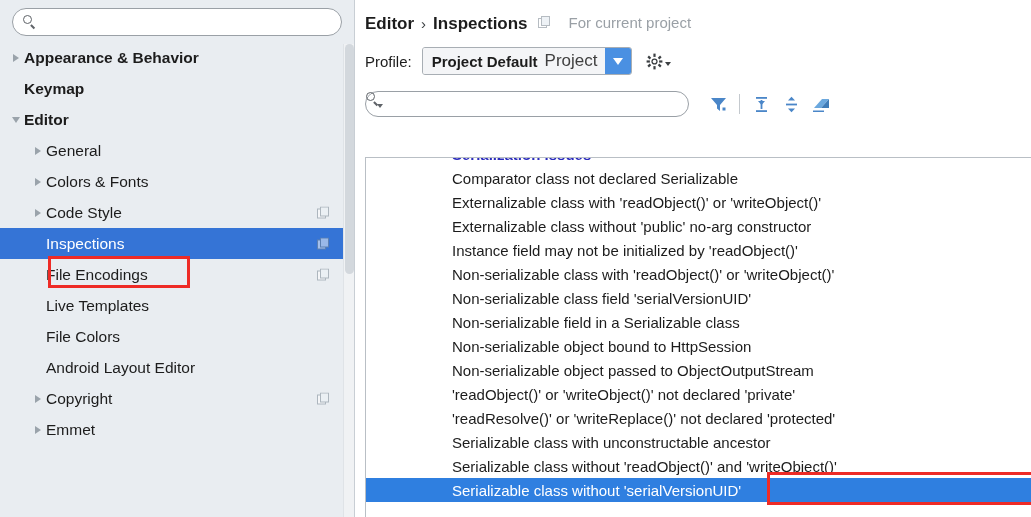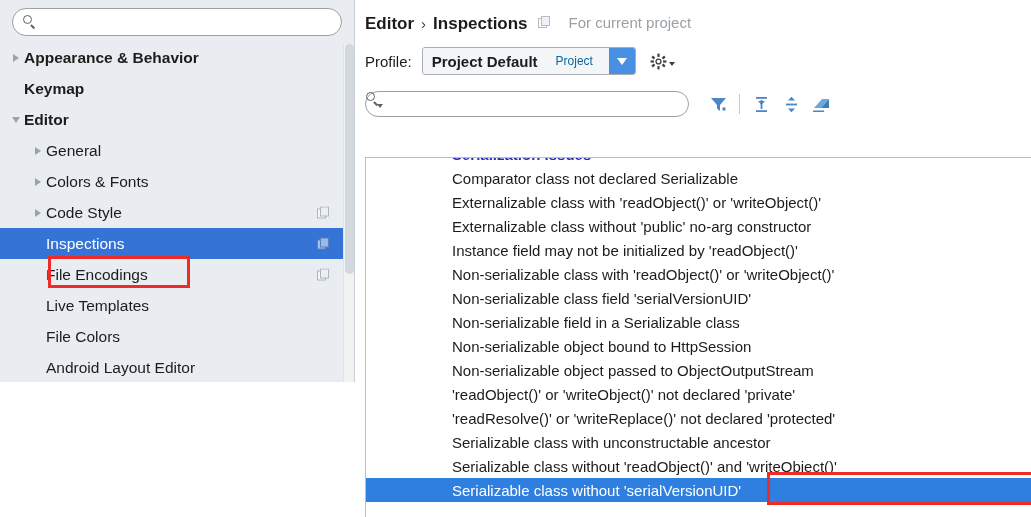--- a/index.html
+++ b/index.html
@@ -13,21 +13,21 @@
     position: relative;
     width: 1031px; height: 517px;
     display: flex;
     background: #ffffff;
   }
 
   
   #sidebar {
     position: relative;
     width: 355px;
-    height: 382px;
+    height: 517px;
     background: #e9edf1;
     flex: 0 0 355px;
     border-right: 1px solid #c8ced4;
     overflow: hidden;
   }
   .sb-search-wrap {
     padding: 8px 12px 6px 12px;
   }
   .sb-search {
     position: relative;
@@ -181,26 +181,26 @@
     display: flex;
     align-items: stretch;
     height: 28px;
     border: 1px solid #a8aeb4;
     background: #f4f5f7;
     border-radius: 3px;
     overflow: hidden;
   }
   .profile-combo .sel {
     display: flex; align-items: center;
-    padding: 0 16px 0 9px;
-    gap: 18px;
+    padding: 0 8px 0 9px;
+    gap: 7px;
     background: #f4f5f7;
   }
   .profile-combo .sel .nm { font-size: 15px; font-weight: bold; color: #1c1c1c; }
-  .profile-combo .sel .sc { font-size: 12px; color: #0369a1; }
+  .profile-combo .sel .sc { font-size: 17px; color: #404040; }
   .profile-combo .drop {
     width: 26px;
     background: #4a90e2;
     display: flex; align-items: center; justify-content: center;
   }
   .drop-tri {
     width: 0; height: 0;
     border-top: 7px solid #ffffff;
     border-left: 5.5px solid transparent;
     border-right: 5.5px solid transparent;

